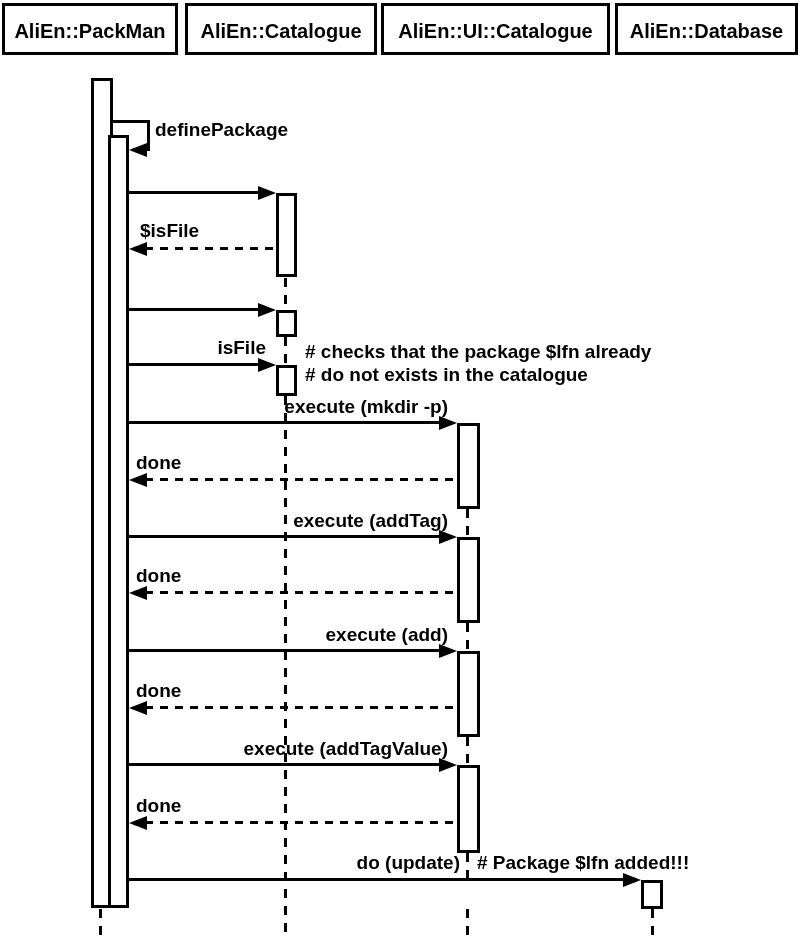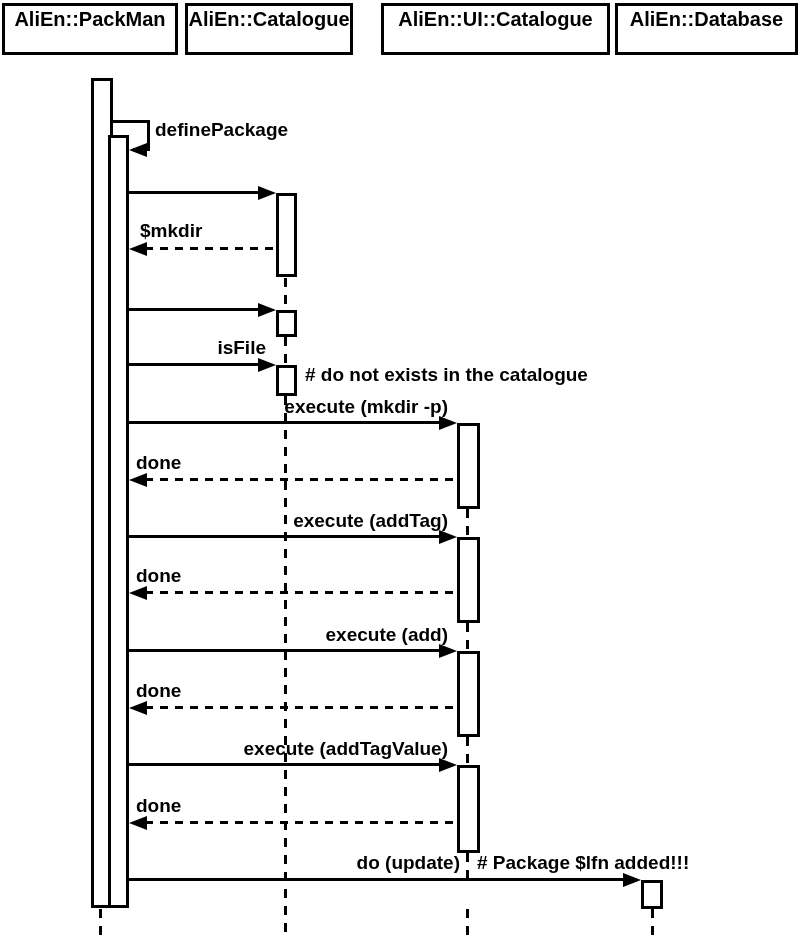--- a/index.html
+++ b/index.html
@@ -4,21 +4,21 @@
 <style>
   html,body { margin:0; padding:0; background:#ffffff; }
   #diagram {
     position:relative; width:800px; height:938px; background:#ffffff;
     font-family:"Liberation Sans", sans-serif; overflow:hidden; color:#000;
   }
   .pbox {
     position:absolute; top:3px; height:52px; box-sizing:border-box;
     border:3px solid #000; background:#fff;
     font-weight:bold; font-size:20px; line-height:24px; text-align:center;
-    padding-top:1px; white-space:nowrap; overflow:hidden;
+    padding-top:13px; white-space:nowrap; overflow:hidden;
   }
   .life {
     position:absolute; width:3px;
     background:repeating-linear-gradient(to bottom,#000 0 9px,transparent 9px 17px);
   }
   .bar {
     position:absolute; box-sizing:border-box; border:3px solid #000; background:#fff;
   }
   .hline { position:absolute; height:3px; background:#000; }
   .vline { position:absolute; width:3px; background:#000; }
@@ -40,21 +40,21 @@
     position:absolute; font-weight:bold; font-size:19px; line-height:22px;
     white-space:nowrap; color:#000;
   }
 </style>
 </head>
 <body>
 
 <div id="diagram">
 
   <div class="pbox" style="left:2px;width:176px;">AliEn::PackMan</div>
-  <div class="pbox" style="left:185px;width:168px;">AliEn::Catalogue</div>
+  <div class="pbox" style="left:185px;width:192px;">AliEn::Catalogue</div>
   <div class="pbox" style="left:615px;width:183px;">AliEn::Database</div>
   <div class="pbox" style="left:381px;width:229px;">AliEn::UI::Catalogue</div>
 
   <div class="life" style="left:99px;top:909px;height:29px;"></div>
   <div class="life" style="left:284px;top:278px;height:31px;"></div>
   <div class="life" style="left:284px;top:337px;height:27px;"></div>
   <div class="life" style="left:284px;top:396px;height:542px;"></div>
   <div class="life" style="left:466px;top:509px;height:28px;"></div>
   <div class="life" style="left:466px;top:623px;height:28px;"></div>
   <div class="life" style="left:466px;top:737px;height:28px;"></div>
@@ -77,29 +77,30 @@
   <div class="vline" style="left:147px;top:120px;height:31px;"></div>
   <div class="hline" style="left:133px;top:148px;width:17px;"></div>
   <div class="head-l" style="left:129px;top:143px;"></div>
   <div class="lbl" style="left:155px;top:119px;">definePackage</div>
 
   <div class="hline" style="left:129px;top:191px;width:131px;"></div>
   <div class="head-r" style="left:258px;top:186px;"></div>
 
   <div class="dline" style="left:145px;top:247px;width:131px;"></div>
   <div class="head-l" style="left:129px;top:242px;"></div>
-  <div class="lbl" style="left:140px;top:220px;">$mkdir</div>
+  <div class="lbl" style="left:140px;top:220px;">$isFile</div>
 
   <div class="hline" style="left:129px;top:308px;width:131px;"></div>
   <div class="head-r" style="left:258px;top:303px;"></div>
 
   <div class="hline" style="left:129px;top:363px;width:131px;"></div>
   <div class="head-r" style="left:258px;top:358px;"></div>
   <div class="lbl" style="right:534px;top:337px;">isFile</div>
 
+  <div class="lbl" style="left:305px;top:341px;"># checks that the package $lfn already</div>
   <div class="lbl" style="left:305px;top:364px;"># do not exists in the catalogue</div>
 
   <div class="hline" style="left:129px;top:421px;width:312px;"></div>
   <div class="head-r" style="left:439px;top:416px;"></div>
   <div class="lbl" style="right:352px;top:396px;">execute (mkdir -p)</div>
 
   <div class="dline" style="left:145px;top:478px;width:312px;"></div>
   <div class="head-l" style="left:129px;top:473px;"></div>
   <div class="lbl" style="left:136px;top:452px;">done</div>
 

